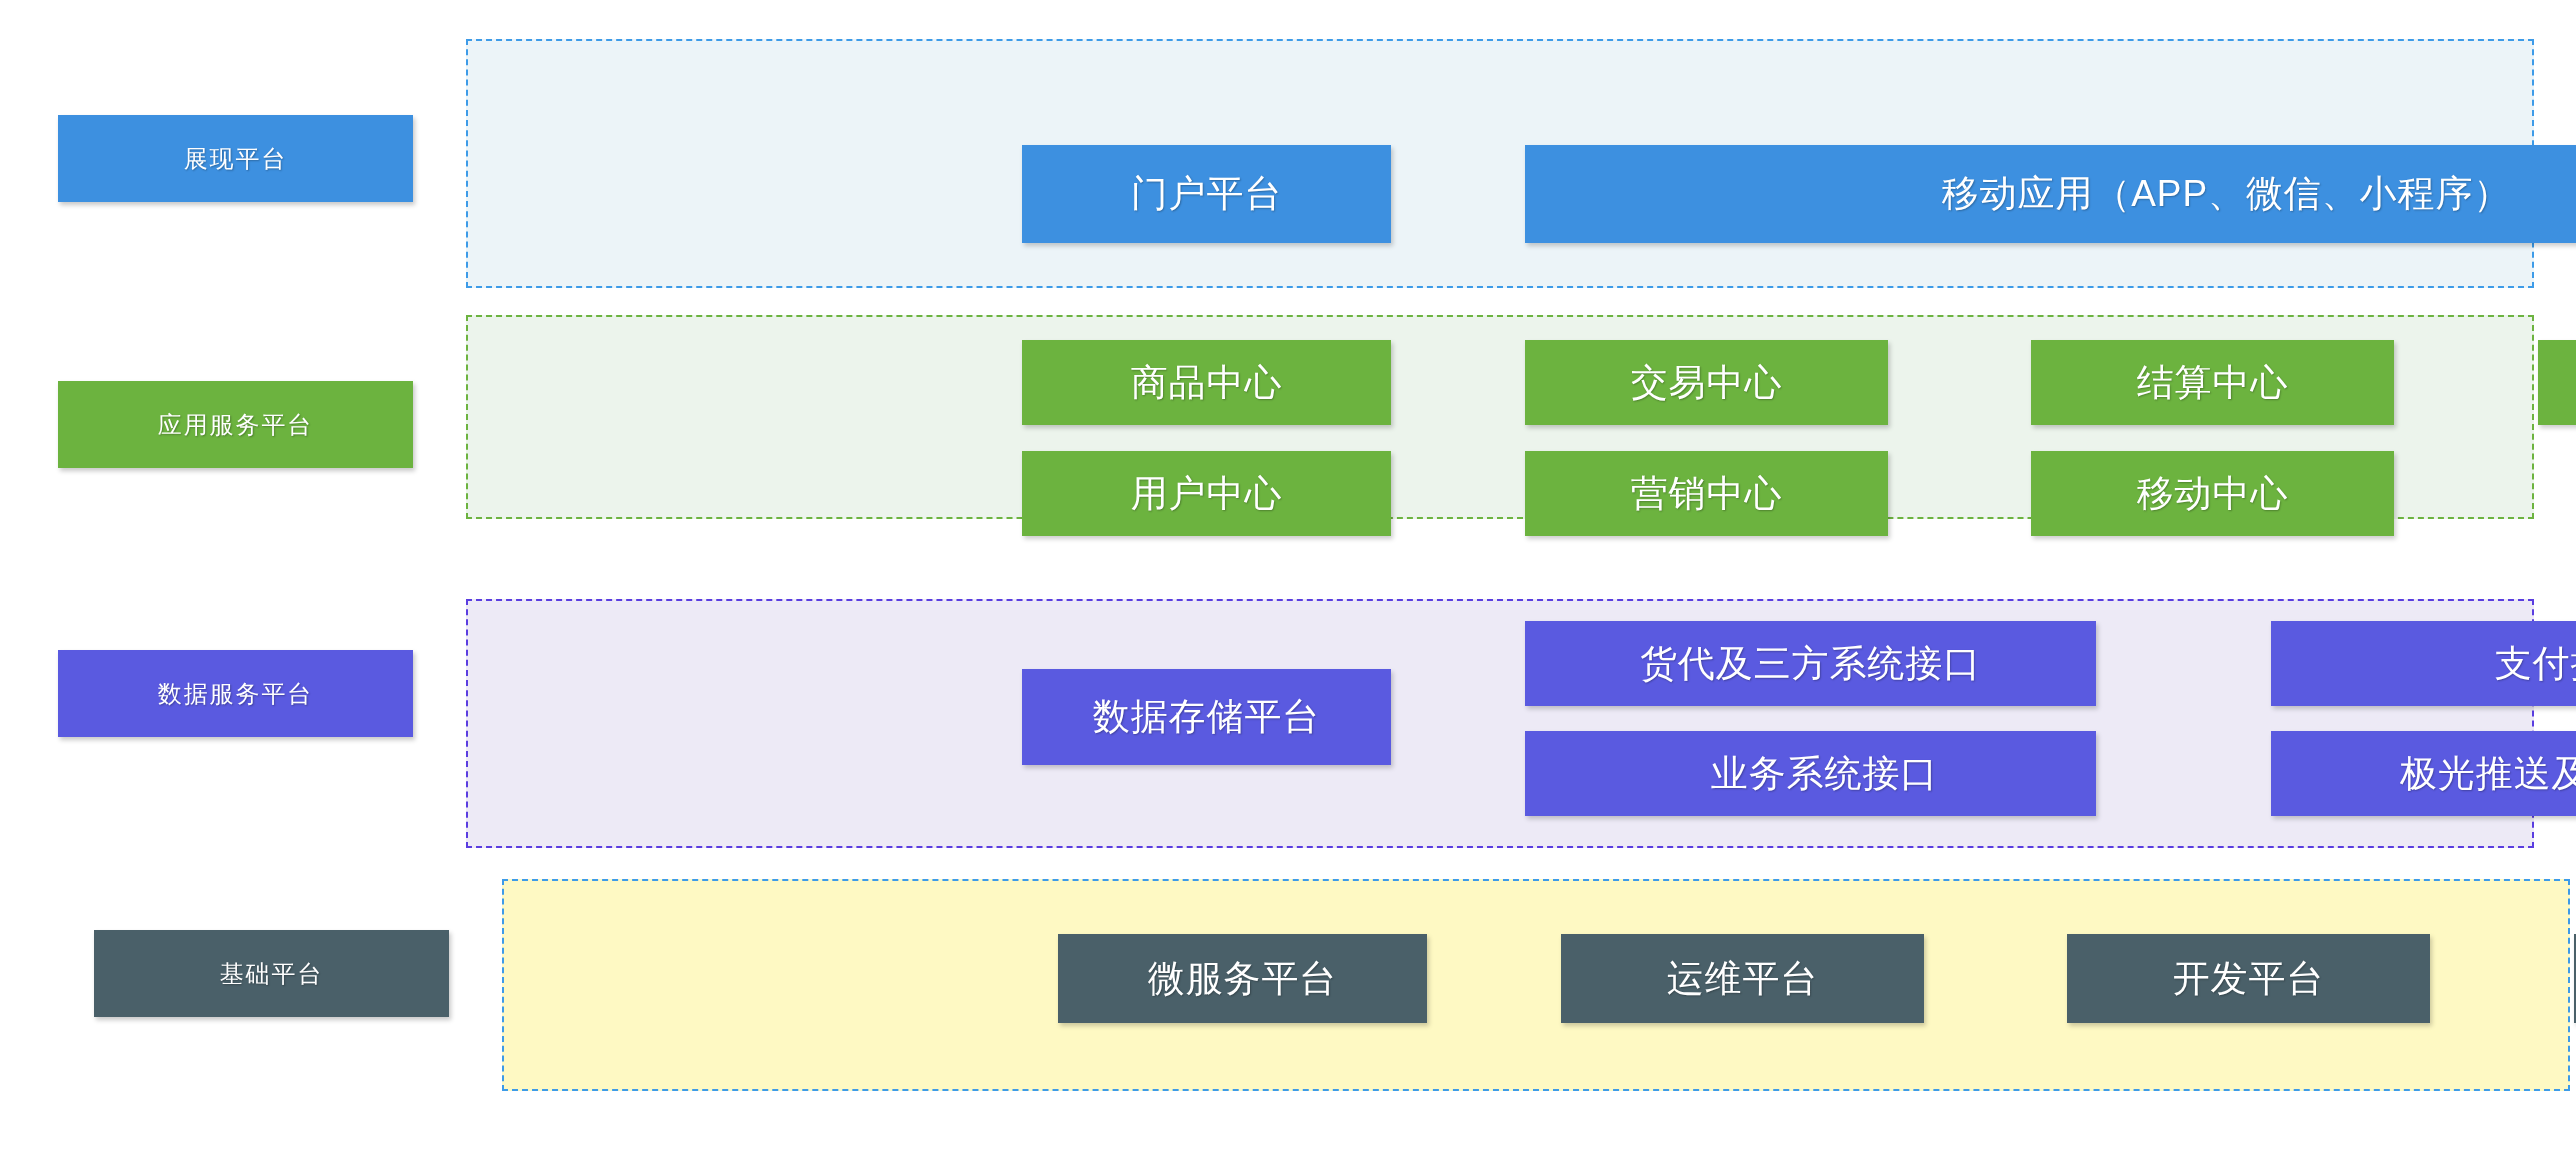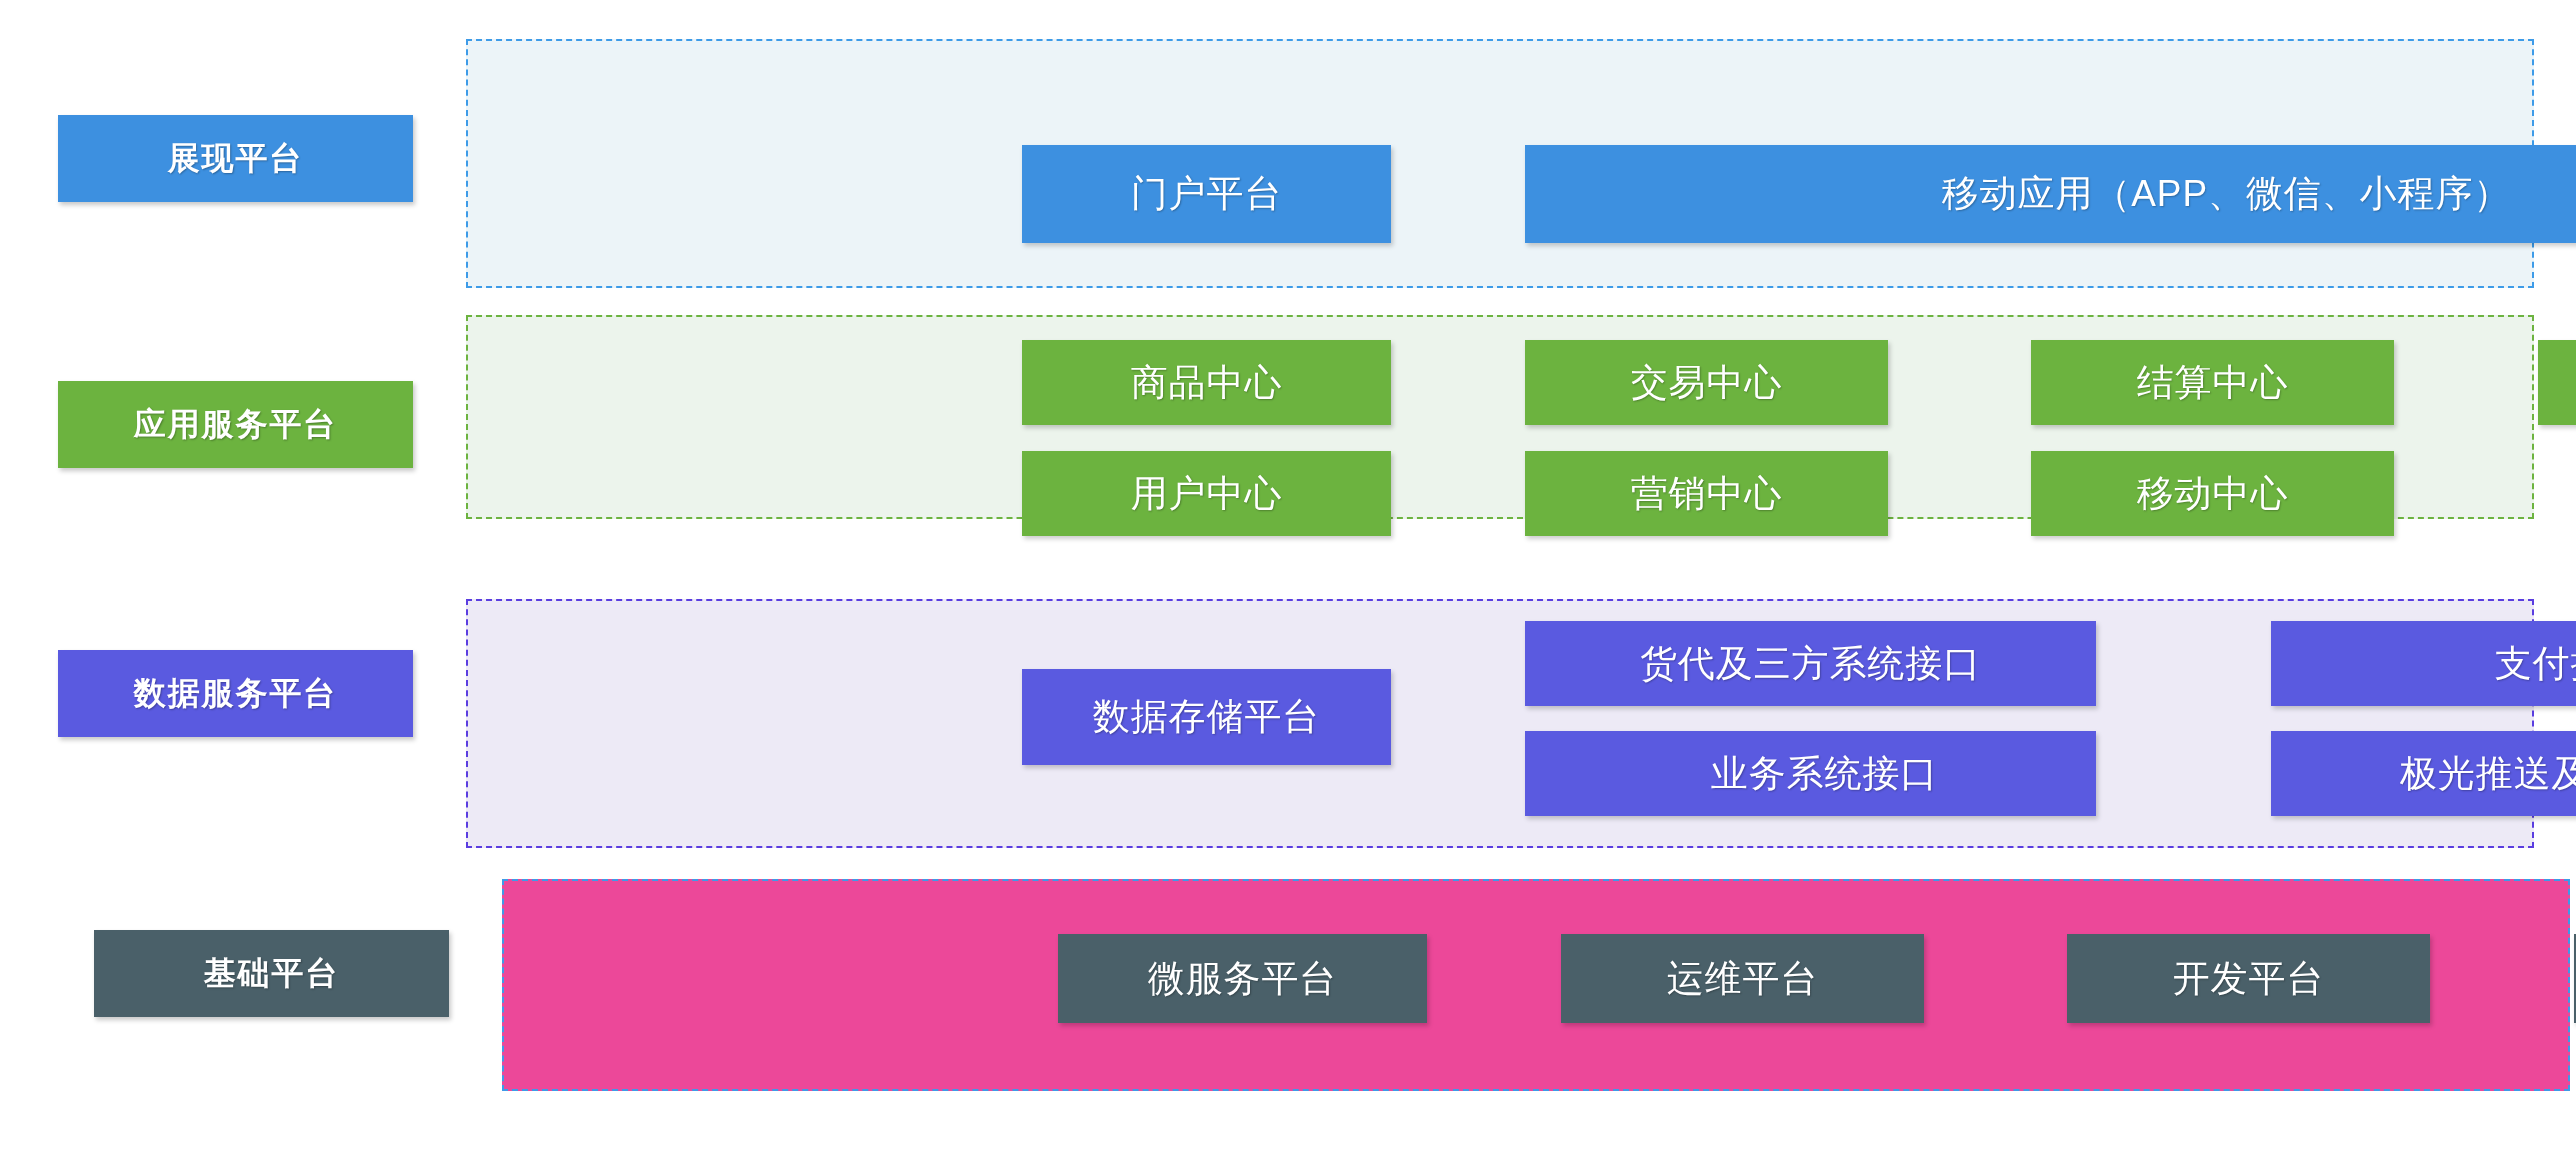--- a/index.html
+++ b/index.html
@@ -28,22 +28,22 @@
   }
 
   
   .row-label {
     position: absolute;
     left: 58px;
     display: flex;
     align-items: center;
     justify-content: center;
     color: #ffffff;
-    font-weight: bold;
-    font-size: 32px;
+    font-weight: normal;
+    font-size: 24px;
     letter-spacing: 1.9px;
     box-shadow: 1.9px 2.8px 4.6px rgba(0,0,0,0.22);
     text-shadow: 0.9px 0.9px 1.9px rgba(0,0,0,0.30);
     box-sizing: border-box;
     white-space: nowrap;
   }
 
   
   .zone {
     position: absolute;
@@ -80,21 +80,21 @@
   #row-apps .zone           { top: 0px;   height: 204px; background: #ecf4ec; border-color: #6cb33f; }
 
   
   #row-data                 { top: 599px; height: 249px; }
   #row-data .row-label      { top: 51px;  width: 355px; height: 87px; background: #5a5ae0; }
   #row-data .zone           { top: 0px;   height: 249px; background: #edeaf6; border-color: #5a3de0; }
 
   
   #row-base                 { top: 879px; height: 236px; margin-left: 36px; }
   #row-base .row-label      { top: 51px;  width: 355px; height: 87px; background: #4a6069; }
-  #row-base .zone           { top: 0px;   height: 212px; background: #ec4899; border-color: #3d9be8; }
+  #row-base .zone           { top: 0px;   height: 212px; background: #fef9c3; border-color: #3d9be8; }
 
   
   .n-blue  { background: #3d90e0; }
   #n-portal { left: 554px;  top: 104px; width: 369px; height: 98px; }
   #n-mobile { left: 1057px; top: 104px; width: 1403px; height: 98px; }
 
   
   .n-green { background: #6cb33f; }
   .g-c1 { left: 554px;  width: 369px; }
   .g-c2 { left: 1057px; width: 363px; text-align: center; }

